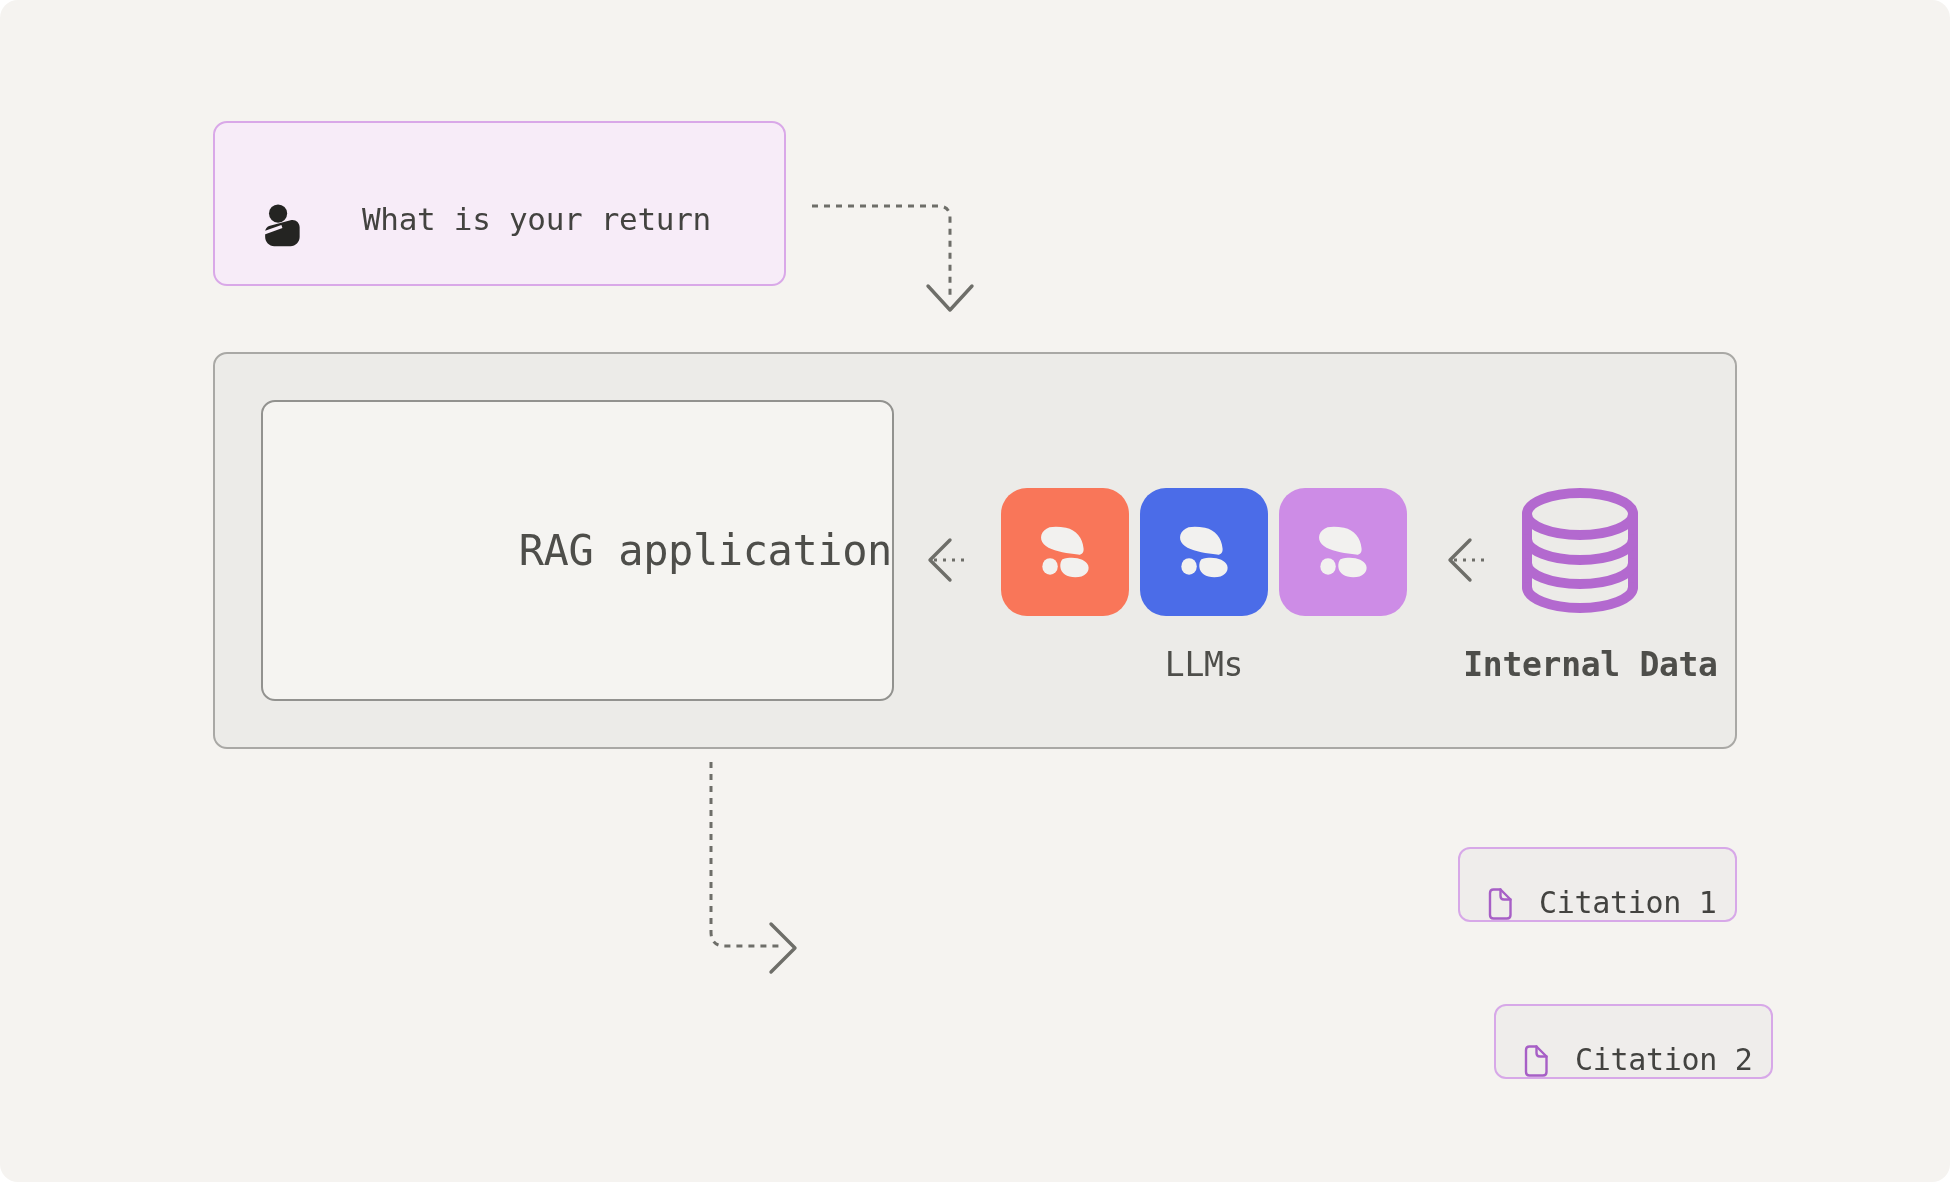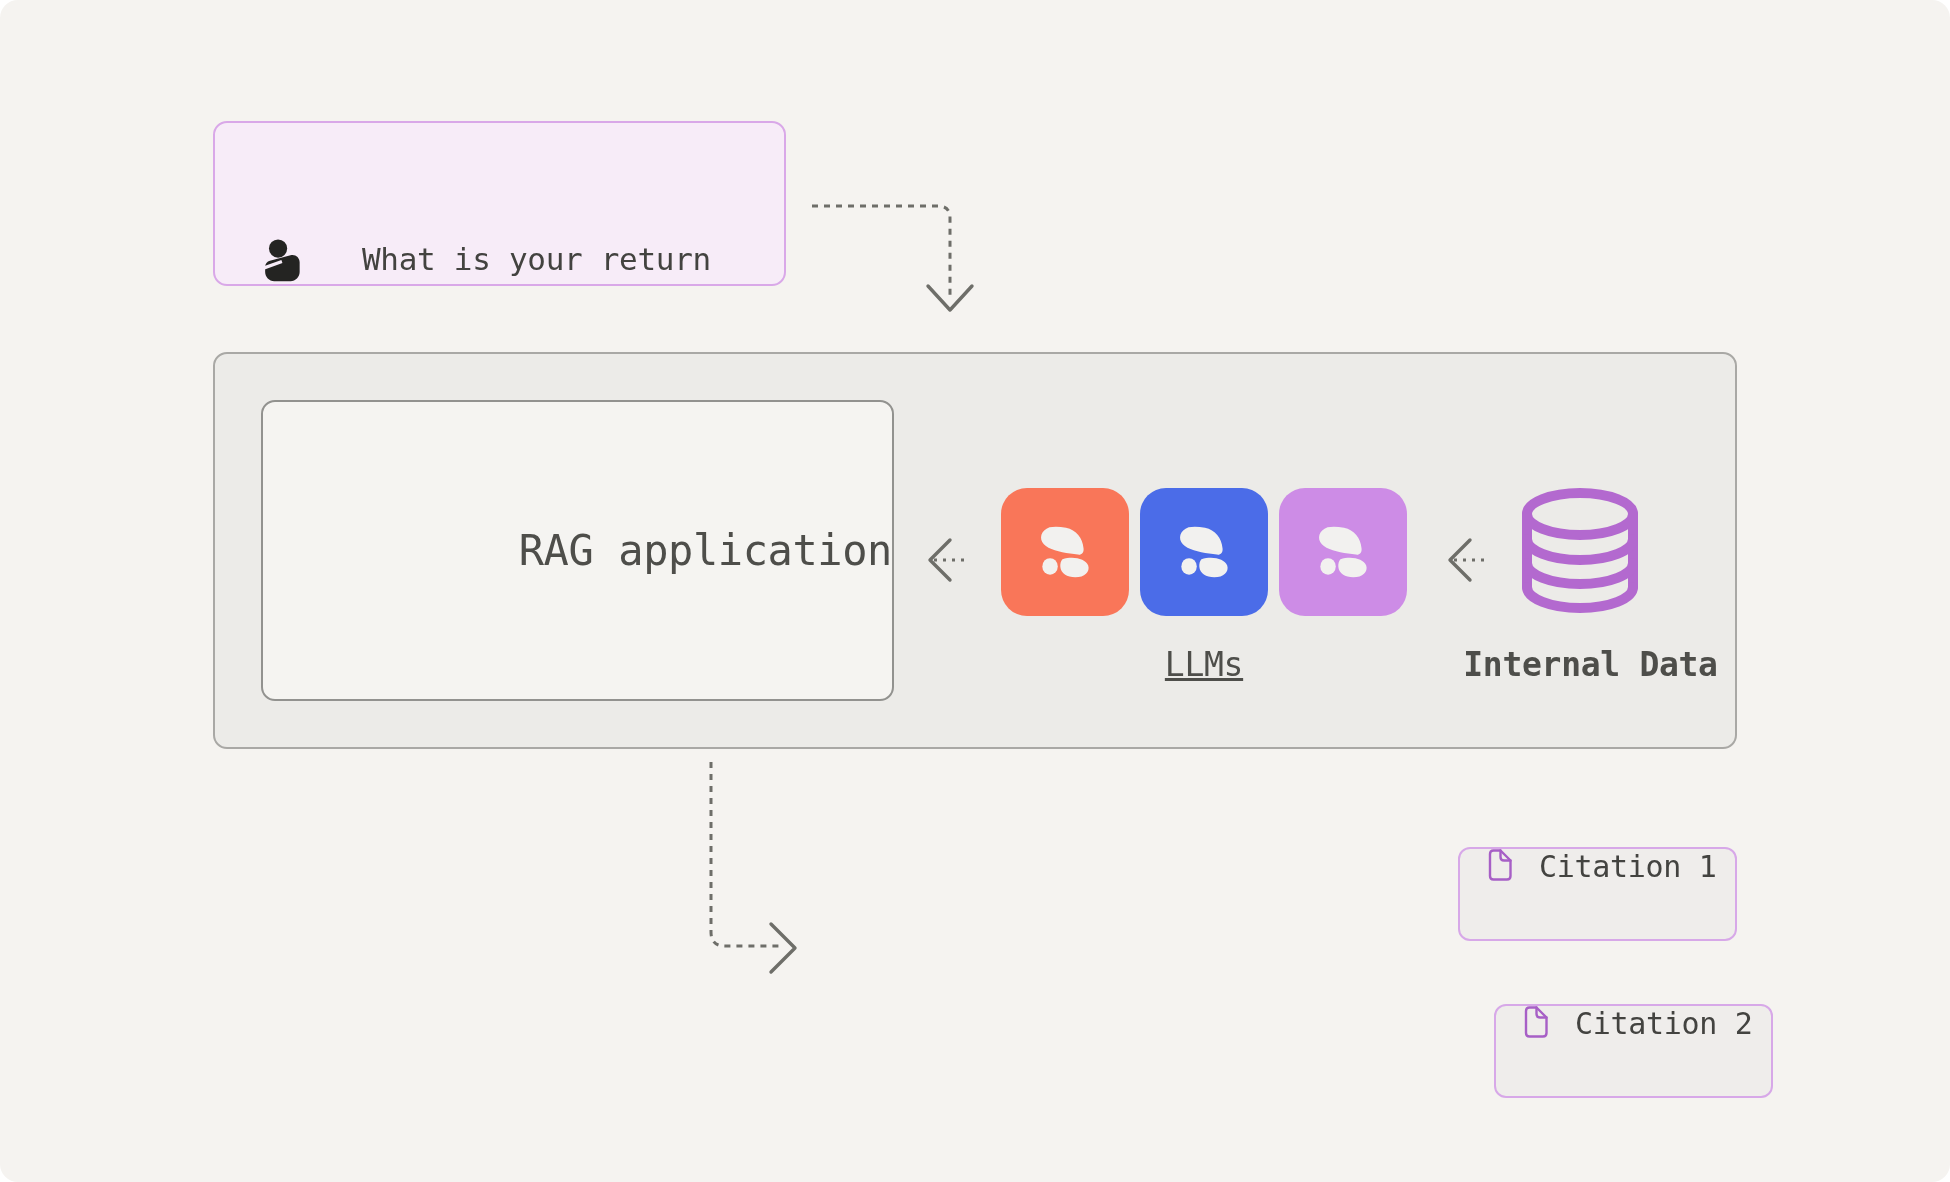--- a/index.html
+++ b/index.html
@@ -33,21 +33,21 @@
     font-family:"DejaVu Sans Mono","Liberation Mono",monospace;
     color:var(--text);
   }
   .abs{position:absolute;}
   .t{letter-spacing:-0.3px;}
 
   
   .question-card{
     left:213px;top:121px;width:573px;height:165px;box-sizing:border-box;
     background:var(--card-purple-bg);border:2px solid var(--card-purple-border);
-    border-radius:14px;display:flex;align-items:flex-end;
+    border-radius:14px;display:flex;align-items:center;
   }
   .question-card .icon-wrap{margin:44px 0 0 42px;flex:0 0 auto;}
   .question-card .q-text{margin:30px 0 0 59px;font-size:31px;line-height:50px;color:var(--text);}
 
   
   .rag-panel{
     left:213px;top:352px;width:1524px;height:397px;box-sizing:border-box;
     background:var(--panel-bg);border:2px solid var(--panel-border);border-radius:14px;
   }
   .rag-app-box{
@@ -56,40 +56,40 @@
     display:flex;align-items:center;justify-content:flex-end;
   }
   .rag-app-box .app-label{font-size:42px;letter-spacing:-0.4px;color:var(--label-text);}
 
   .llm-tile{width:128px;height:128px;border-radius:26px;top:488px;display:flex;align-items:center;justify-content:center;}
   .tile-orange{left:1001px;background:var(--tile-orange);}
   .tile-blue{left:1140px;background:var(--tile-blue);}
   .tile-purple{left:1279px;background:var(--tile-purple);}
 
   .group-label{top:645px;font-size:33px;line-height:40px;text-align:center;color:var(--label-text);}
-  .llms-label{left:1001px;width:406px;text-decoration:underline;}
+  .llms-label{left:1001px;width:406px;}
   .internal-label{left:1453px;width:275px;font-weight:bold;}
 
   .db-icon{left:1514px;top:486px;}
 
   
   .response-card{
     left:841px;top:844px;width:602px;height:217px;box-sizing:border-box;
     background:var(--response-bg);border:2px solid var(--response-border);border-radius:18px;
     display:flex;align-items:flex-start;
   }
   .response-card .icon-wrap{margin:34px 0 0 36px;flex:0 0 auto;}
   .response-card .r-text{margin:34px 0 0 42px;font-size:31px;line-height:52px;color:var(--text);white-space:pre;}
   .hl{background:var(--highlight-bg);border-radius:8px;padding:7px 10px;margin:0 -10px;}
 
   
   .citation-card{
-    left:1458px;width:279px;height:94px;box-sizing:border-box;
+    left:1458px;width:279px;height:75px;box-sizing:border-box;
     background:var(--citation-bg);border:2px solid var(--citation-border);border-radius:12px;
-    display:flex;align-items:flex-start;
+    display:flex;align-items:flex-end;
   }
   .citation-1{top:847px;}
   .citation-2{top:1004px;margin-left:36px;}
   .citation-card .icon-wrap{margin-left:27px;flex:0 0 auto;display:flex;}
   .citation-card .c-label{margin-left:26px;font-size:30px;letter-spacing:-0.3px;color:var(--text);}
 
   svg{display:block;}
   .dash{stroke:var(--arrow);stroke-width:3;fill:none;stroke-dasharray:6 6;}
   .solid{stroke:var(--arrow);stroke-width:3.4;fill:none;stroke-linecap:round;stroke-linejoin:round;}
 </style>

